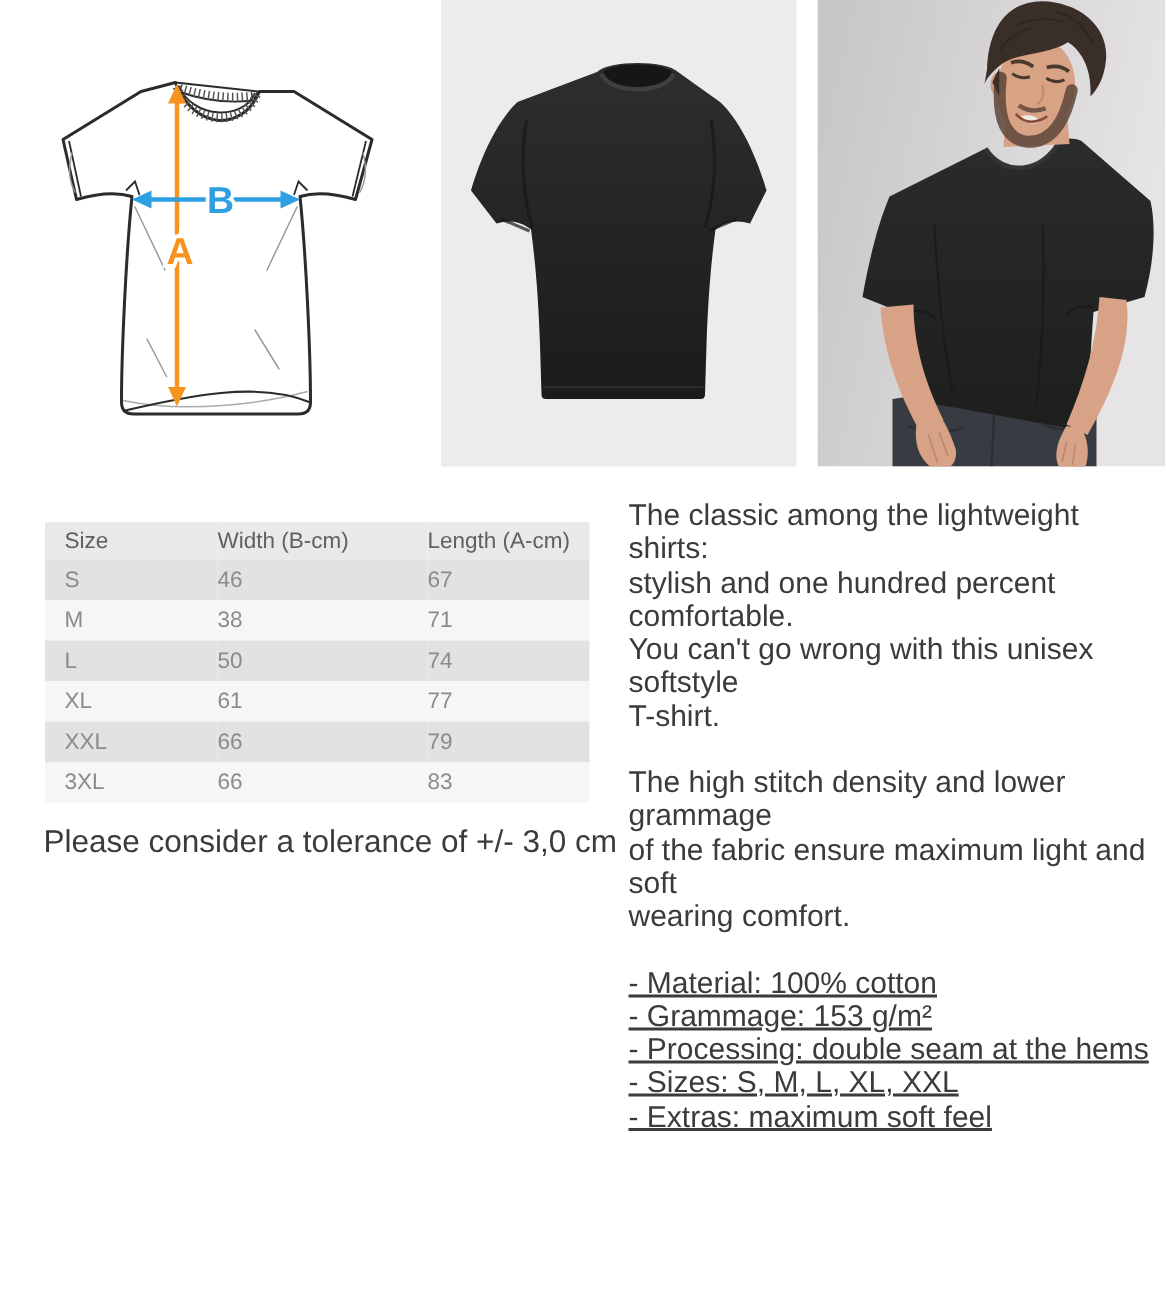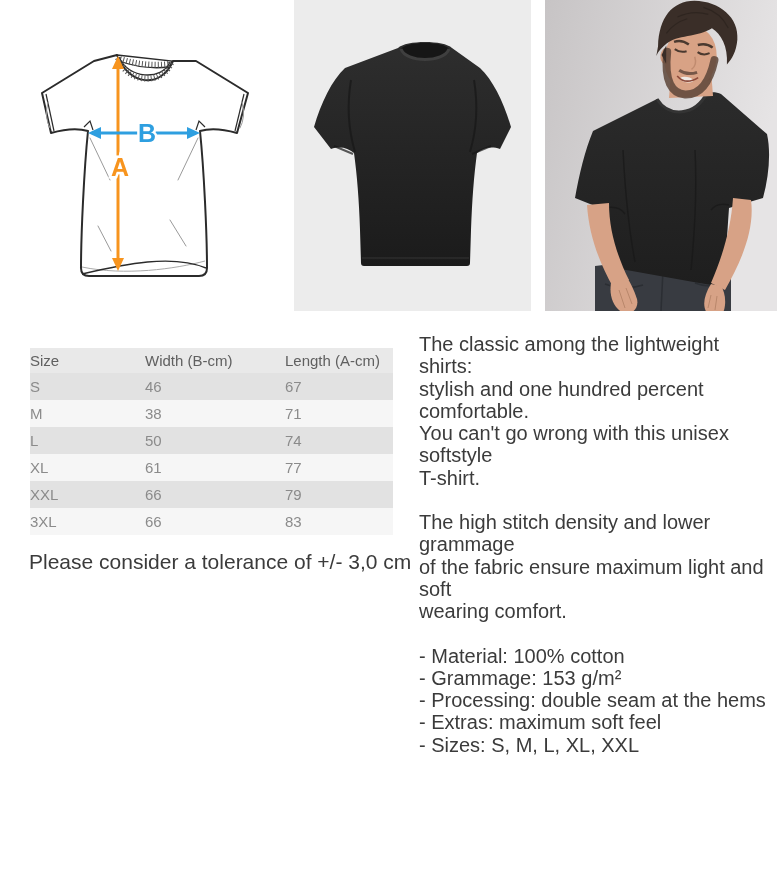--- a/index.html
+++ b/index.html
@@ -14,29 +14,29 @@
   #diagram-box{left:20px;top:30px;width:250px;height:260px;}
   #flat-photo-box{left:294px;top:0;width:237px;height:311px;background:#ececec;}
   #model-photo-box{left:545px;top:0;width:232px;height:311px;}
   #diagram-box svg,#flat-photo-box svg,#model-photo-box svg{display:block;width:100%;height:100%;}
 
   
   #size-table{left:30px;top:348px;width:363px;border-collapse:collapse;table-layout:fixed;}
   #size-table th,#size-table td{font-weight:normal;text-align:left;padding:0;font-size:15px;}
   #size-table th{background:#e9e9e9;color:#606060;height:25px;}
   #size-table td{color:#8b8b8b;height:27px;}
-  #size-table th:first-child,#size-table td:first-child{}
+  #size-table th:first-child,#size-table td:first-child{padding-left:13px;}
   #size-table tbody tr:nth-child(odd) td{background:#e2e2e2;}
   #size-table tbody tr:nth-child(even) td{background:#f6f6f6;}
 
   
   #tolerance-note{left:29px;top:550px;font-size:21px;color:#3b3b3b;}
   #description{left:419px;top:333px;width:352px;font-size:20px;line-height:22.3px;color:#3b3b3b;}
   #description p{margin:0 0 22px 0;white-space:pre-line;}
-  #description .spec-line{white-space:pre;}
+  #description .spec-line{white-space:pre;text-decoration:underline;}
 </style>
 </head>
 <body>
 
 <div class="abs" id="diagram-box">
   <svg viewBox="0 0 250 260">
 
     <path d="M97,25 L74,31 L22,63 L31,103 C45,99 58,98 68,101
              C64,140 61,205 61,238 Q61,246 69,246 L179,246 Q187,246 187,238
              C187,205 184,140 180,101 C190,98 203,99 217,103 L228,63 L176,31 L153,31
@@ -237,15 +237,15 @@
   <p>The classic among the lightweight shirts:
 stylish and one hundred percent comfortable.
 You can't go wrong with this unisex softstyle
 T-shirt.</p>
   <p>The high stitch density and lower grammage
 of the fabric ensure maximum light and soft
 wearing comfort.</p>
   <div class="spec-line">- Material: 100% cotton</div>
   <div class="spec-line">- Grammage: 153 g/m²</div>
   <div class="spec-line">- Processing: double seam at the hems</div>
+  <div class="spec-line">- Sizes: S, M, L, XL, XXL</div>
   <div class="spec-line">- Extras: maximum soft feel</div>
-  <div class="spec-line">- Sizes: S, M, L, XL, XXL</div>
 </div>
 
 </body></html>

